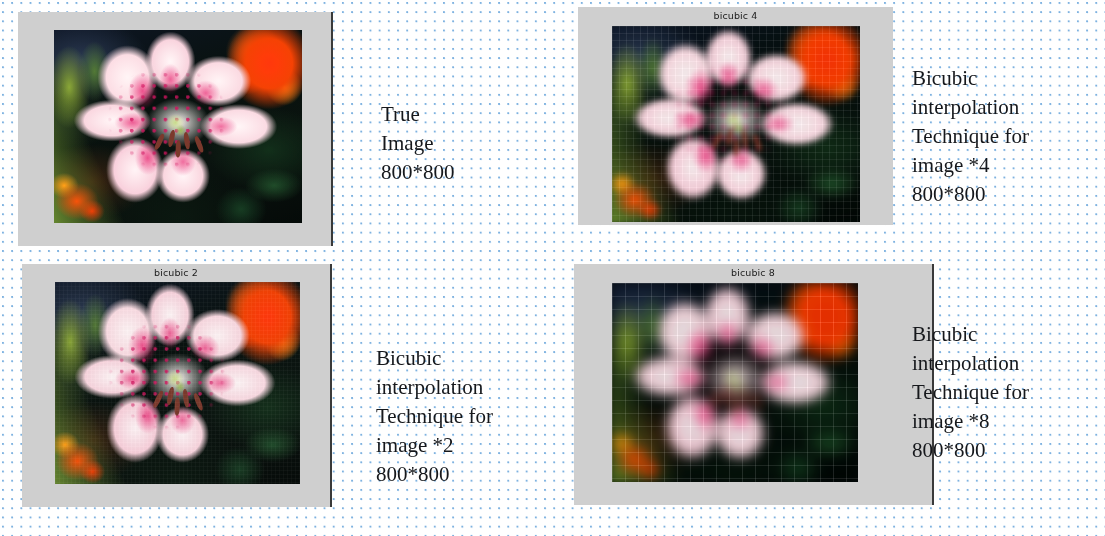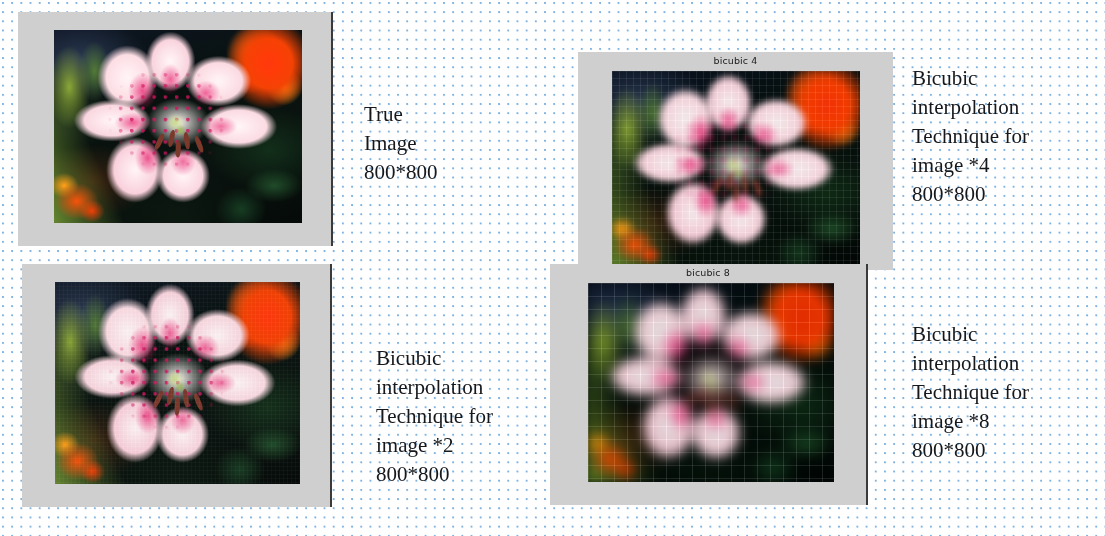--- a/index.html
+++ b/index.html
@@ -219,27 +219,27 @@
     white-space: pre-line;
   }
 
   
   #panel-true     { left: 18px;  top: 12px;  width: 315px; height: 234px; }
   #photo-true     { left: 36px;  top: 18px;  width: 248px; height: 193px; }
 
   #panel-bicubic2 { left: 22px;  top: 264px; width: 310px; height: 243px; }
   #photo-bicubic2 { left: 33px;  top: 18px;  width: 245px; height: 202px; }
 
-  #panel-bicubic4 { left: 578px; top: 7px;   width: 315px; height: 218px; margin-top: 45px; }
+  #panel-bicubic4 { left: 578px; top: 7px;   width: 315px; height: 218px; }
   #photo-bicubic4 { left: 34px;  top: 19px;  width: 248px; height: 196px; }
 
-  #panel-bicubic8 { left: 550px; top: 264px; width: 318px; height: 241px; }
+  #panel-bicubic8 { left: 574px; top: 264px; width: 360px; height: 241px; }
   #photo-bicubic8 { left: 38px;  top: 19px;  width: 246px; height: 199px; }
 
-  #caption-true     { left: 364px; top: 100px; }
+  #caption-true     { left: 381px; top: 100px; }
   #caption-bicubic2 { left: 376px; top: 344px; }
   #caption-bicubic4 { left: 912px; top: 64px; }
   #caption-bicubic8 { left: 912px; top: 320px; }
 </style>
 </head>
 <body>
 
 <div class="panel bordered q1" id="panel-true">
   <div class="panel-title"></div>
   <div class="photo" id="photo-true">
@@ -262,20 +262,21 @@
       </div>
     </div>
     <div class="mosaic"></div>
   </div>
 </div>
 <div class="caption" id="caption-true">True
 Image
 800*800</div>
 
 <div class="panel bordered q2" id="panel-bicubic2">
+  <div class="panel-title">bicubic 2</div>
   <div class="photo" id="photo-bicubic2">
     <div class="scene">
       <div class="lyr bg-foliage"></div>
       <div class="lyr leaves"></div>
       <div class="lyr rose"></div>
       <div class="lyr rose2"></div>
       <div class="lyr whites"></div>
       <div class="lyr lily-petals"></div>
       <div class="lyr lily-streaks"></div>
       <div class="lyr lily-dots"></div>

